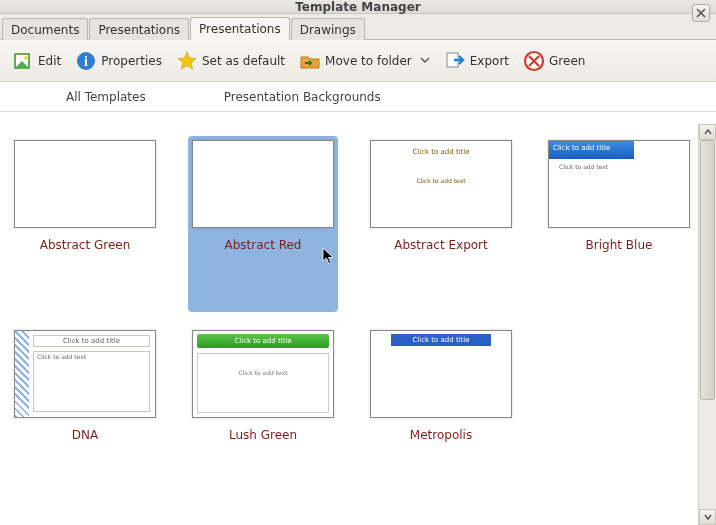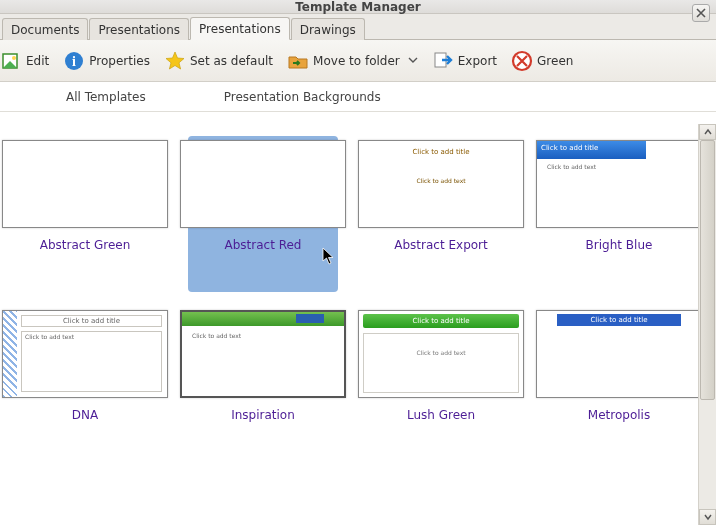--- a/index.html
+++ b/index.html
@@ -10,38 +10,38 @@
   .titlebar .title { font-weight: bold; color: #444; }
   .titlebar .close { position: absolute; right: 6px; top: 4px; width: 18px; height: 18px; border: 1px solid #aaa; border-radius: 3px; background: linear-gradient(#f6f5f3, #e0ded9); display: flex; align-items: center; justify-content: center; cursor: pointer; }
   .titlebar .close svg { width: 10px; height: 10px; }
 
   
   .tabrow { height: 26px; background: #eceae6; border-bottom: 1px solid #bcb8b0; display: flex; align-items: flex-end; padding-left: 2px; gap: 0; }
   .tab { padding: 4px 8px 3px 8px; border: 1px solid #bcb8b0; border-bottom: none; background: #e7e4df; border-radius: 3px 3px 0 0; margin-right: 1px; cursor: pointer; color: #333; position: relative; top: 1px; }
   .tab.active { background: #f7f6f4; border-bottom: 1px solid #f7f6f4; z-index: 2; }
 
   
-  .toolbar { height: 42px; background: linear-gradient(#f7f6f3, #edeae4); border-bottom: 1px solid #d2cfc8; display: flex; align-items: center; gap: 14px; padding: 0 0; }
+  .toolbar { height: 42px; background: linear-gradient(#f7f6f3, #edeae4); border-bottom: 1px solid #d2cfc8; display: flex; align-items: center; gap: 14px; padding: 0 12px; }
   .tool { display: flex; align-items: center; gap: 4px; cursor: pointer; color: #333; }
   .tool .icon { width: 22px; height: 22px; display: flex; align-items: center; justify-content: center; }
   .tool .icon svg { width: 22px; height: 22px; }
   .tool.move .chev { margin-left: 4px; }
 
   
   .breadcrumb { height: 30px; display: flex; align-items: center; gap: 30px; padding: 0 18px; color: #444; background: #fff; border-bottom: 1px solid #e0ded8; }
   .breadcrumb span { cursor: pointer; margin-left: 48px; }
 
   
   .content { position: absolute; top: 124px; left: 0; right: 0; bottom: 0; display: flex; background: #fff; }
   .grid { flex: 1; overflow-y: auto; padding: 12px 10px; }
   .row { display: flex; gap: 28px; margin-bottom: 14px; }
   .card { width: 150px; display: flex; flex-direction: column; align-items: center; cursor: pointer; padding: 4px; border-radius: 4px; }
   .card.selected { background: #8fb4e0; }
-  .card .thumb { width: 166px; height: 88px; border: 1px solid #888; box-shadow: 0 0 2px rgba(0,0,0,0.2); position: relative; overflow: hidden; background: #fff; }
-  .card .label { margin-top: 10px; color: #4c1d95; text-align: left; }
+  .card .thumb { width: 142px; height: 88px; border: 1px solid #888; box-shadow: 0 0 2px rgba(0,0,0,0.2); position: relative; overflow: hidden; background: #fff; }
+  .card .label { margin-top: 10px; color: #7f1d1d; text-align: left; }
 
   
   .th-title { font-size: 7px; text-align: center; color: #fff; position: absolute; top: 5px; left: 6px; right: 6px; padding: 2px 0; }
   .th-body { font-size: 6px; position: absolute; top: 22px; left: 6px; right: 6px; text-align: center; padding: 14px 0; }
   .th-outline { position: absolute; border: 1px solid rgba(255,255,255,0.4); }
   .th-sub { position: absolute; top: 22px; left: 10px; font-size: 6px; color: rgba(255,255,255,0.9); }
   .th-sub.dark { color: #666; }
 
   
   .abstract-green { background: radial-gradient(ellipse at center, #5ad24b 0%, #1e9610 80%); }
@@ -157,21 +157,21 @@
 
       <div class="card">
         <div class="thumb abstract-green">
           <div class="th-outline" style="top:4px;left:5px;right:5px;height:12px"></div>
           <div class="th-title">Click to add title</div>
           <div class="th-outline" style="top:20px;left:5px;right:5px;bottom:5px"></div>
         </div>
         <div class="label">Abstract Green</div>
       </div>
 
-      <div class="card selected" style="padding-bottom:40px">
+      <div class="card selected" style="padding-bottom:60px">
         <div class="thumb abstract-red">
           <div class="th-outline" style="top:4px;left:5px;right:5px;height:12px"></div>
           <div class="th-title">Click to add title</div>
           <div class="th-outline" style="top:20px;left:5px;right:5px;bottom:5px"></div>
         </div>
         <div class="label">Abstract Red</div>
       </div>
 
       <div class="card">
         <div class="thumb abstract-yellow">
@@ -198,28 +198,20 @@
       <div class="card">
         <div class="thumb dna-bg">
           <div style="position:absolute;top:4px;left:18px;right:5px;height:12px;border:1px solid #c9c6bf"></div>
           <div style="position:absolute;top:6px;left:18px;right:5px;font-size:7px;text-align:center;color:#666">Click to add title</div>
           <div class="th-sub dark" style="left:22px">Click to add text</div>
           <div style="position:absolute;top:20px;left:18px;right:5px;bottom:5px;border:1px solid #c9c6bf"></div>
         </div>
         <div class="label">DNA</div>
       </div>
 
-      <div class="card">
-        <div class="thumb" style="border:2px solid #555">
-          <div class="inspiration-top"></div>
-          <div class="inspiration-chip"></div>
-          <div class="th-sub dark" style="top:20px">Click to add text</div>
-        </div>
-        <div class="label">Inspiration</div>
-      </div>
 
       <div class="card">
         <div class="thumb lush-green">
           <div class="lg-title">Click to add title</div>
           <div style="position:absolute;top:22px;left:4px;right:4px;bottom:4px;border:1px solid #cfcdc6"></div>
           <div class="th-body" style="color:#777;top:24px">Click to add text</div>
         </div>
         <div class="label">Lush Green</div>
       </div>
 

